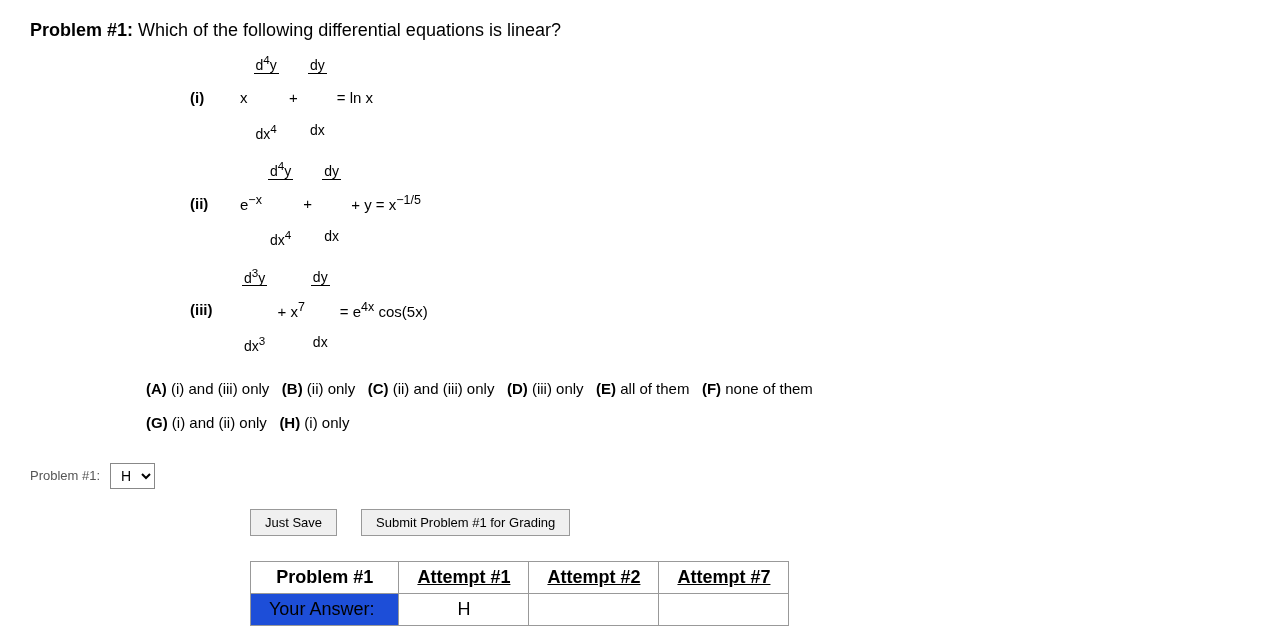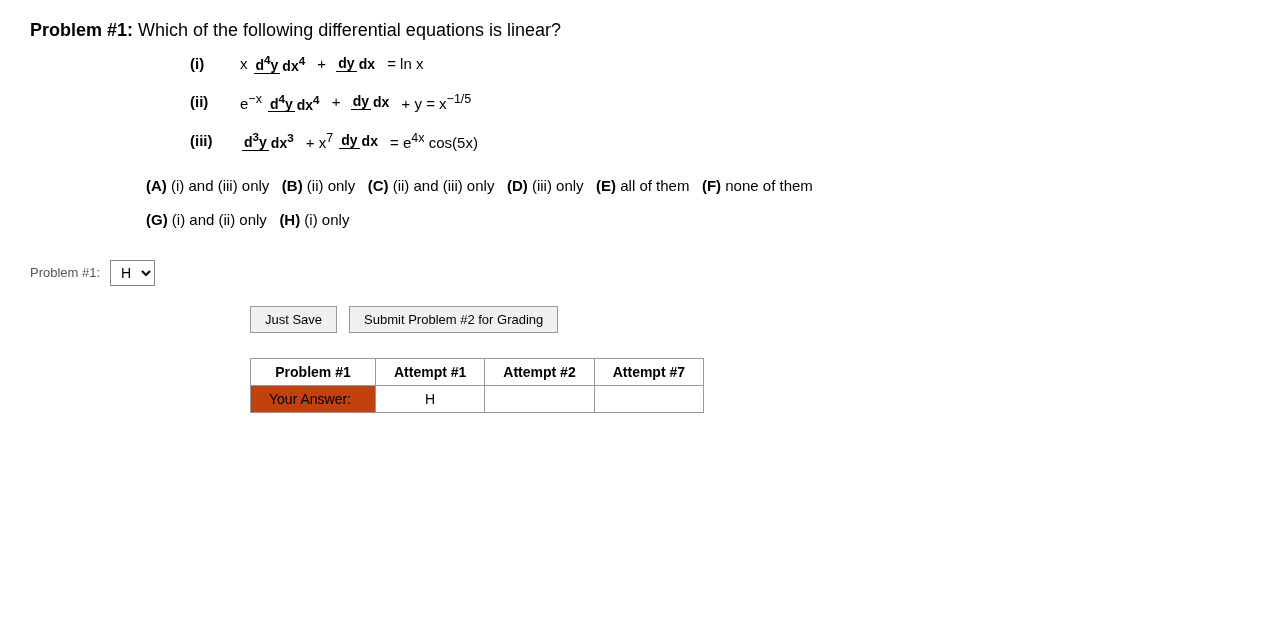--- a/index.html
+++ b/index.html
@@ -31,34 +31,34 @@
       width: 50px;
       font-weight: normal;
     }
     .eq-content {
       display: flex;
       align-items: center;
       gap: 4px;
     }
     .frac {
       display: inline-flex;
-      flex-direction: row;
-      align-items: flex-end;
+      flex-direction: column;
+      align-items: center;
       vertical-align: middle;
       margin: 0 2px;
-      font-weight: bold;
     }
     .frac .num {
       border-bottom: 1px solid #000;
       padding: 0 2px;
       font-size: 14px;
     }
     .frac .den {
       padding: 0 2px;
       font-size: 14px;
+      margin-top: 48px;
     }
     .answers-block {
       margin-left: 116px;
       margin-bottom: 25px;
       line-height: 2;
       font-size: 15px;
     }
     .answer-row {
       margin-bottom: 4px;
     }
@@ -76,54 +76,55 @@
     select {
       padding: 3px 6px;
       font-size: 14px;
       border: 1px solid #888;
       background: #fff;
       cursor: pointer;
     }
     .buttons-row {
       margin-left: 220px;
       display: flex;
-      gap: 12px;
+      gap: 24px;
       margin-bottom: 25px;
     }
     button {
       padding: 5px 14px;
       font-size: 13px;
       background: #f0f0f0;
       border: 1px solid #999;
       cursor: pointer;
     }
     .results-table {
       margin-left: 220px;
       border-collapse: collapse;
-      font-size: 14px;
+      font-size: 18px;
     }
     .results-table th, .results-table td {
       border: 1px solid #999;
       padding: 5px 18px;
       text-align: center;
     }
     .results-table th {
       font-weight: bold;
       background: #fff;
     }
     .results-table td.left-label {
       text-align: center;
       padding-right: 24px;
-      background: #c2410c;
+      background: #1d4ed8;
     }
     .mark-wrong {
       color: #cc0000;
       font-weight: bold;
     }
     .underline {
+      text-decoration: underline;
     }
   </style>
 </head>
 <body>
 
 <div class="problem-title">
   <strong>Problem #1:</strong>
   <span>Which of the following differential equations is linear?</span>
 </div>
 
@@ -198,21 +199,21 @@
     <option value="C">C</option>
     <option value="D">D</option>
     <option value="E">E</option>
     <option value="F">F</option>
     <option value="G">G</option>
   </select>
 </div>
 
 <div class="buttons-row">
   <button>Just Save</button>
-  <button>Submit Problem #2 for Grading</button>
+  <button>Submit Problem #1 for Grading</button>
 </div>
 
 <table class="results-table">
   <thead>
     <tr>
       <th>Problem #1</th>
       <th><span class="underline">Attempt #1</span></th>
       <th><span class="underline">Attempt #2</span></th>
       <th><span class="underline">Attempt #7</span></th>
     </tr>

